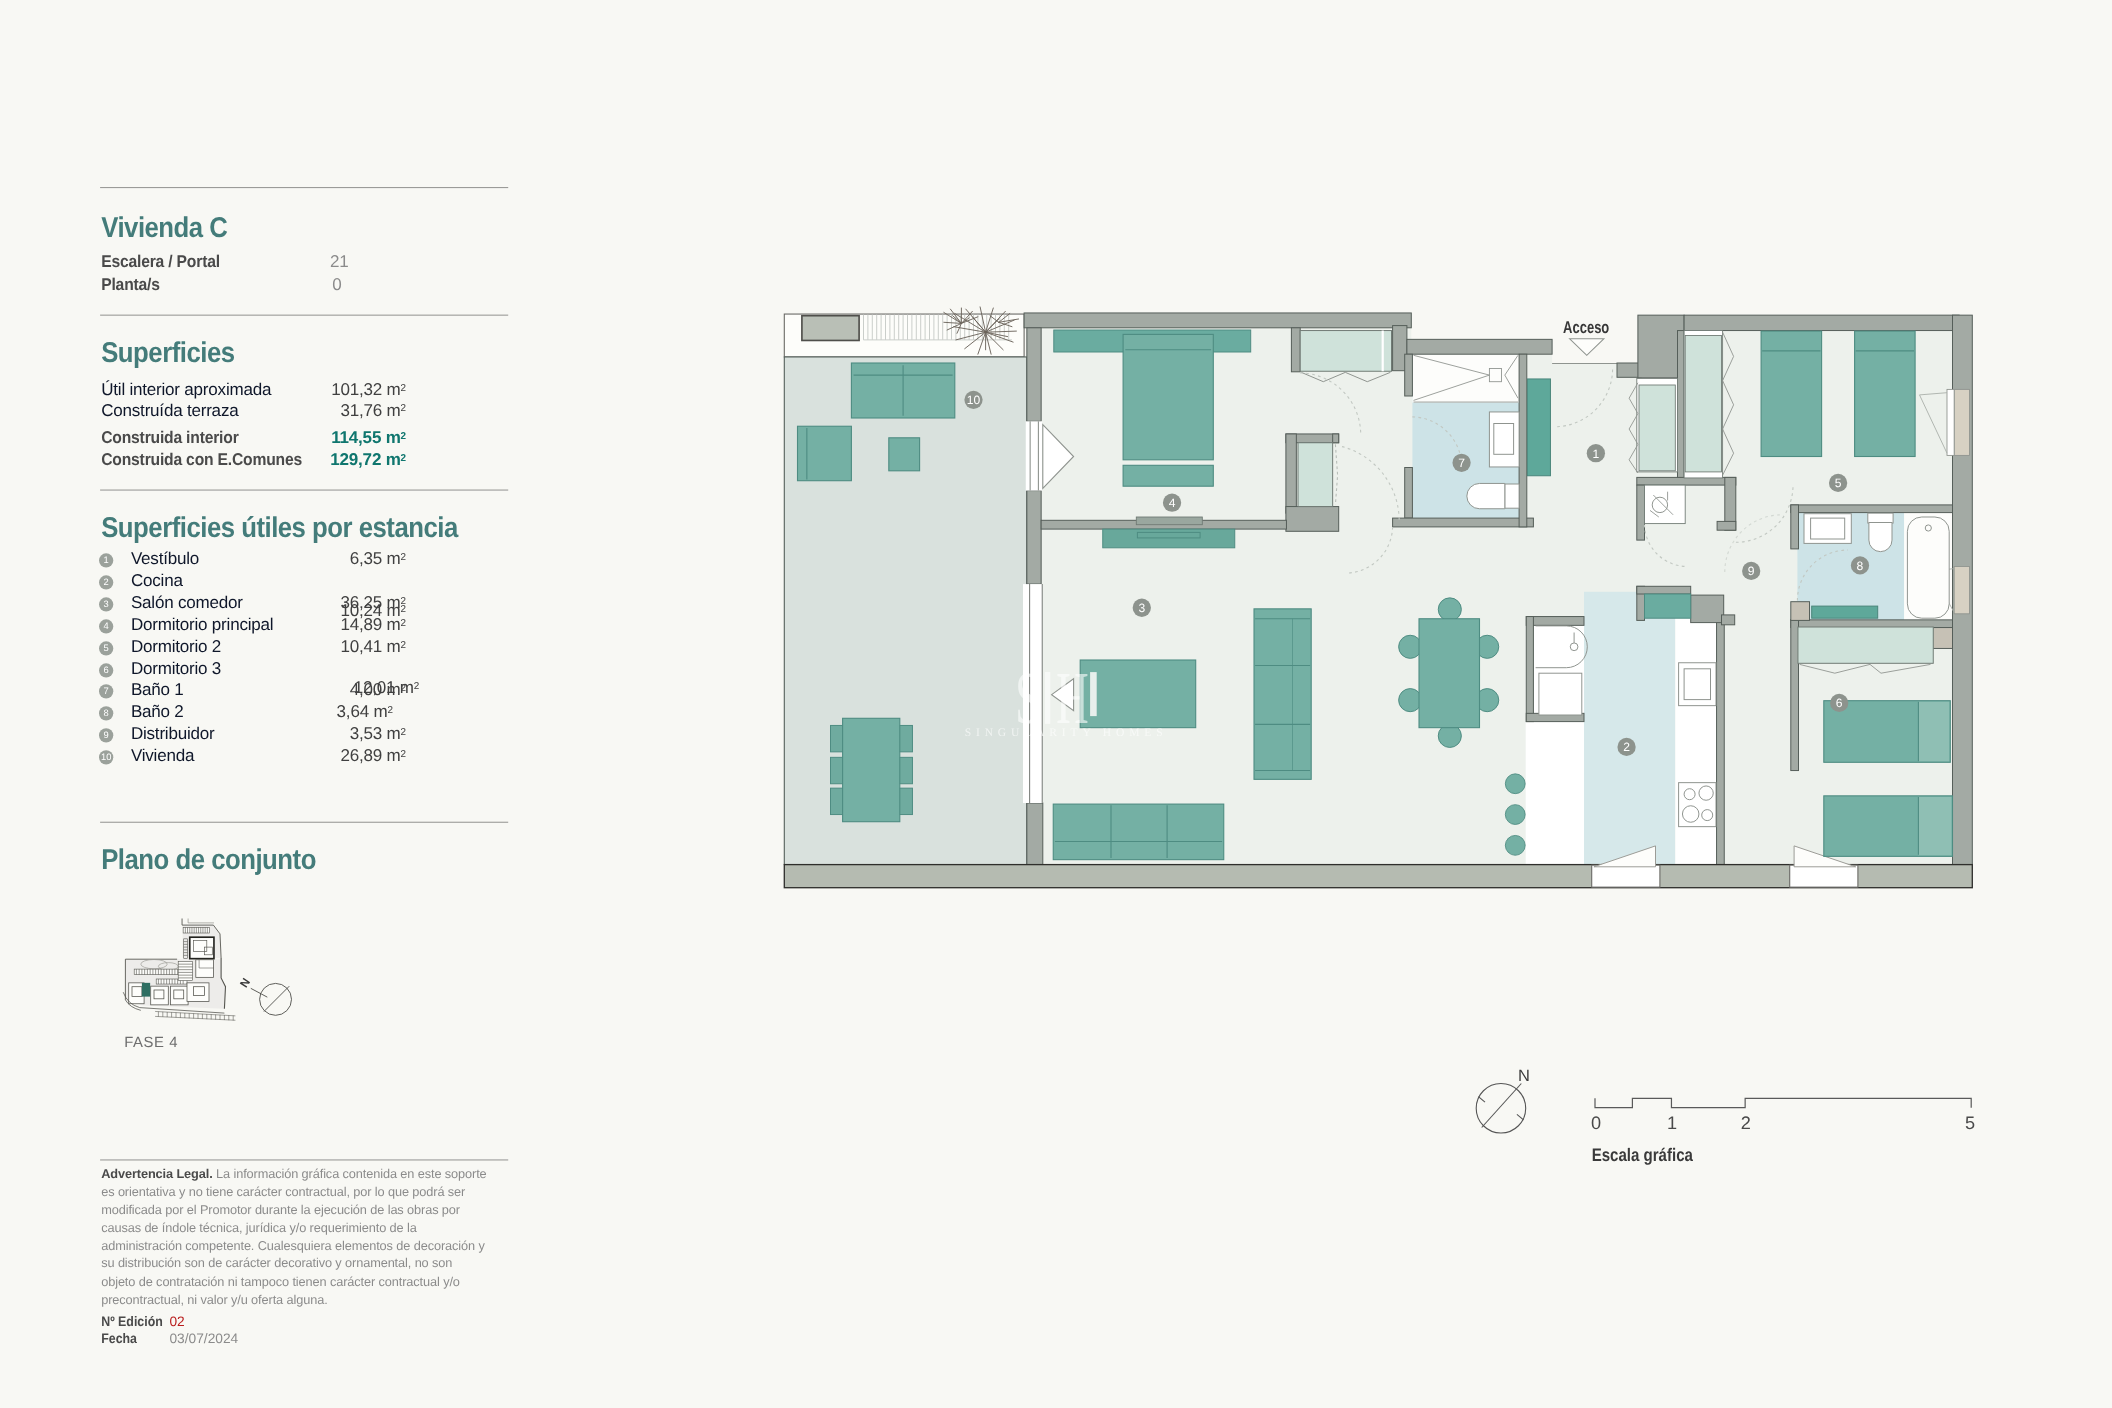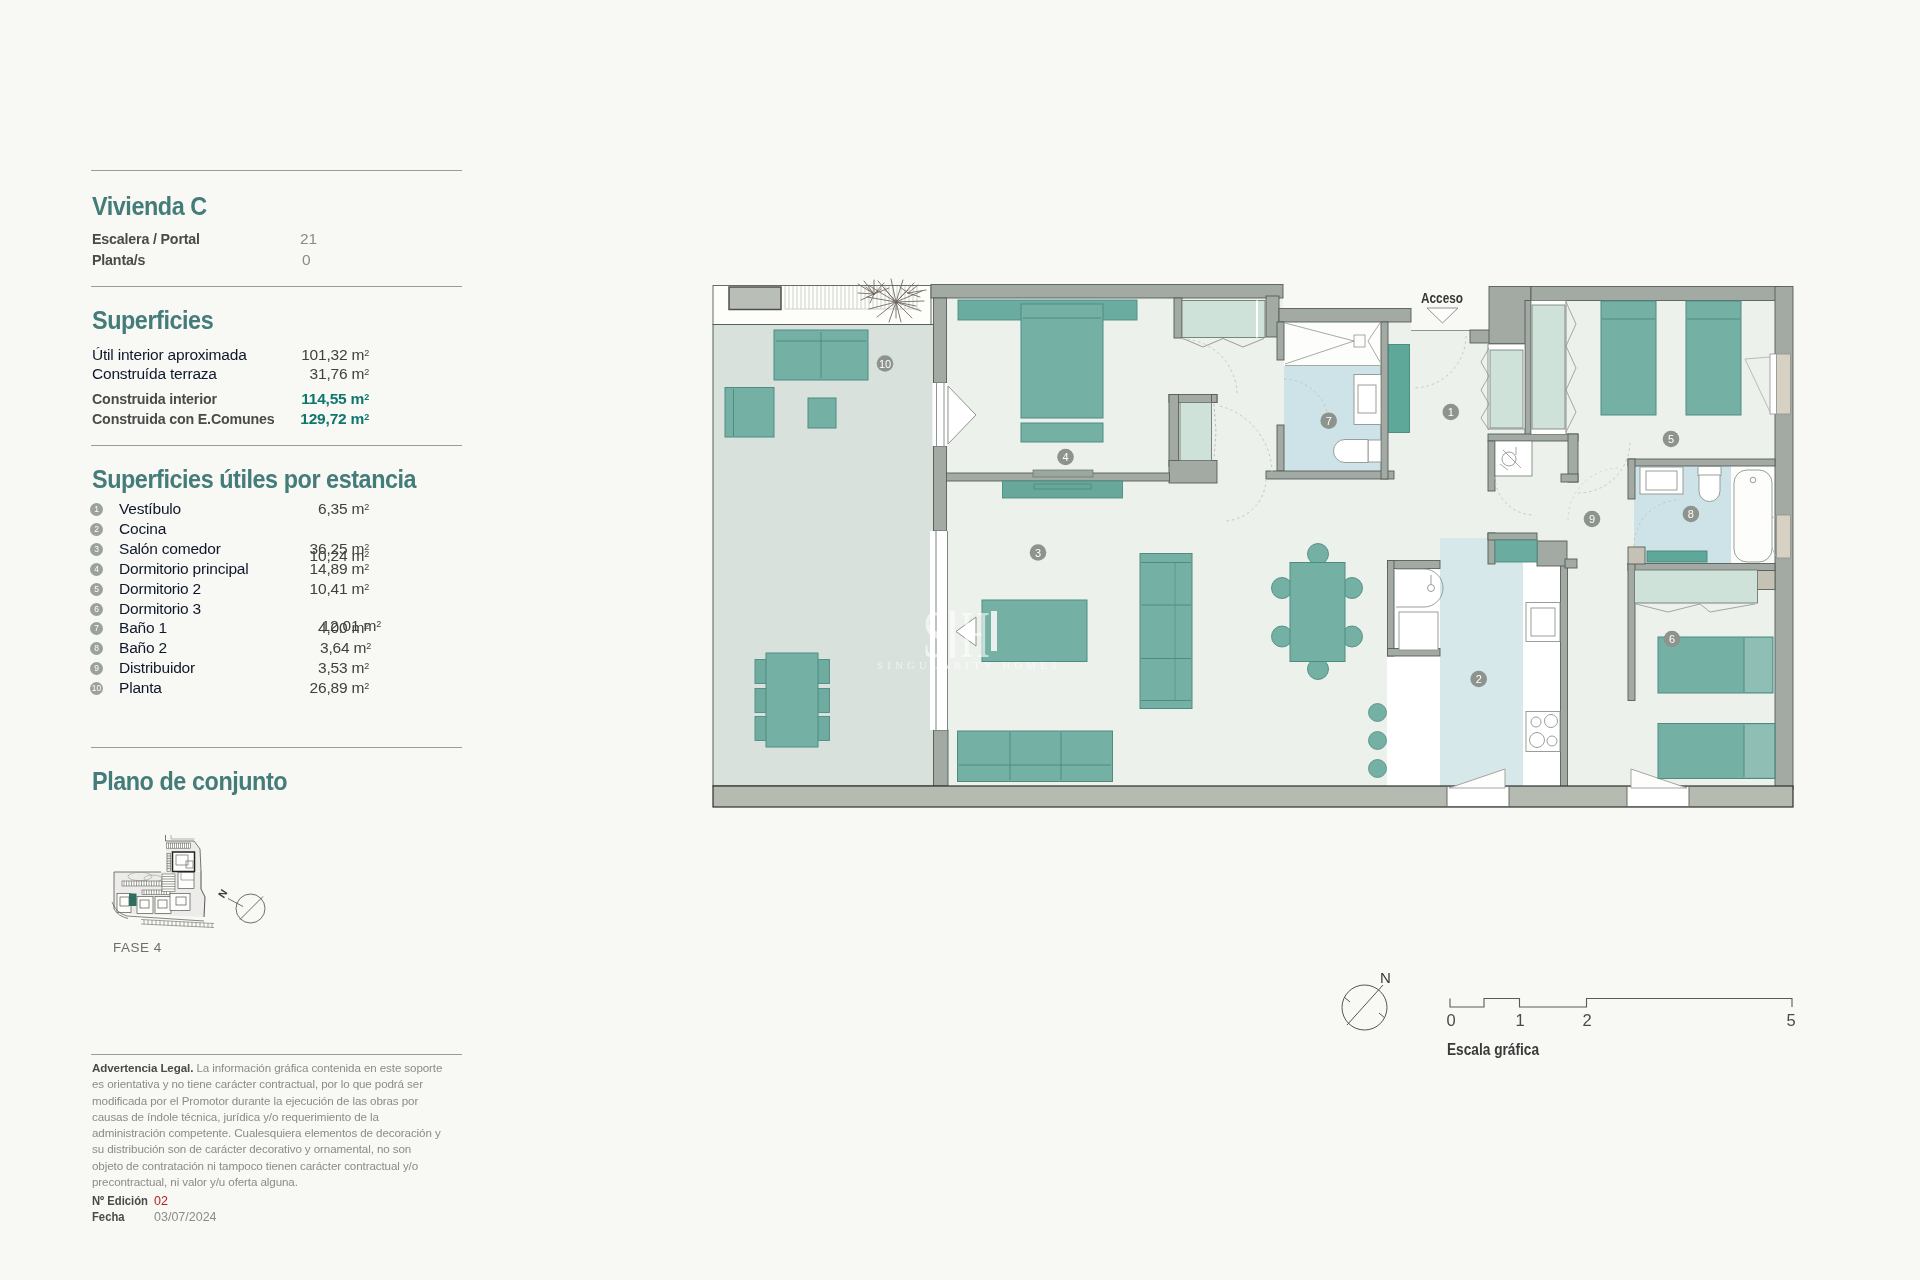--- a/index.html
+++ b/index.html
@@ -86,28 +86,28 @@
 <div class="badge" style="left:90px;top:602.5px;">6</div>
 <div class="abs gry" style="left:119px;top:599.5px;">Dormitorio 3</div>
 <div class="vr" style="left:200px;top:617px;width:169px;padding-left:12px;">12,01 m<sup>2</sup></div>
 
 <div class="badge" style="left:90px;top:622.4px;">7</div>
 <div class="abs gry" style="left:119px;top:619.4px;">Baño 1</div>
 <div class="vr" style="left:200px;top:619.4px;width:169px;">4,00 m<sup>2</sup></div>
 
 <div class="badge" style="left:90px;top:642.3px;">8</div>
 <div class="abs gry" style="left:119px;top:639.3px;">Baño 2</div>
-<div class="vr" style="left:202px;top:639.3px;width:169px;">3,64 m<sup>2</sup></div>
+<div class="vr" style="left:188px;top:639.3px;width:169px;">3,64 m<sup>2</sup></div>
 
 <div class="badge" style="left:90px;top:662.2px;">9</div>
 <div class="abs gry" style="left:119px;top:659.2px;">Distribuidor</div>
 <div class="vr" style="left:200px;top:659.2px;width:169px;">3,53 m<sup>2</sup></div>
 
 <div class="badge" style="left:90px;top:682.1px;">10</div>
-<div class="abs gry" style="left:119px;top:679.1px;">Planta</div>
+<div class="abs gry" style="left:119px;top:679.1px;">Vivienda</div>
 <div class="vr" style="left:200px;top:679.1px;width:169px;">26,89 m<sup>2</sup></div>
 
 <div class="rule" style="top:747px;"></div>
 
 <div class="abs h1" style="left:92px;top:766px;">Plano de conjunto</div>
 
 <div class="abs" style="left:113px;top:940px;font-size:13.5px;color:#6e6e6e;letter-spacing:0.5px;">FASE 4</div>
 
 <div class="rule" style="top:1054px;"></div>
 

